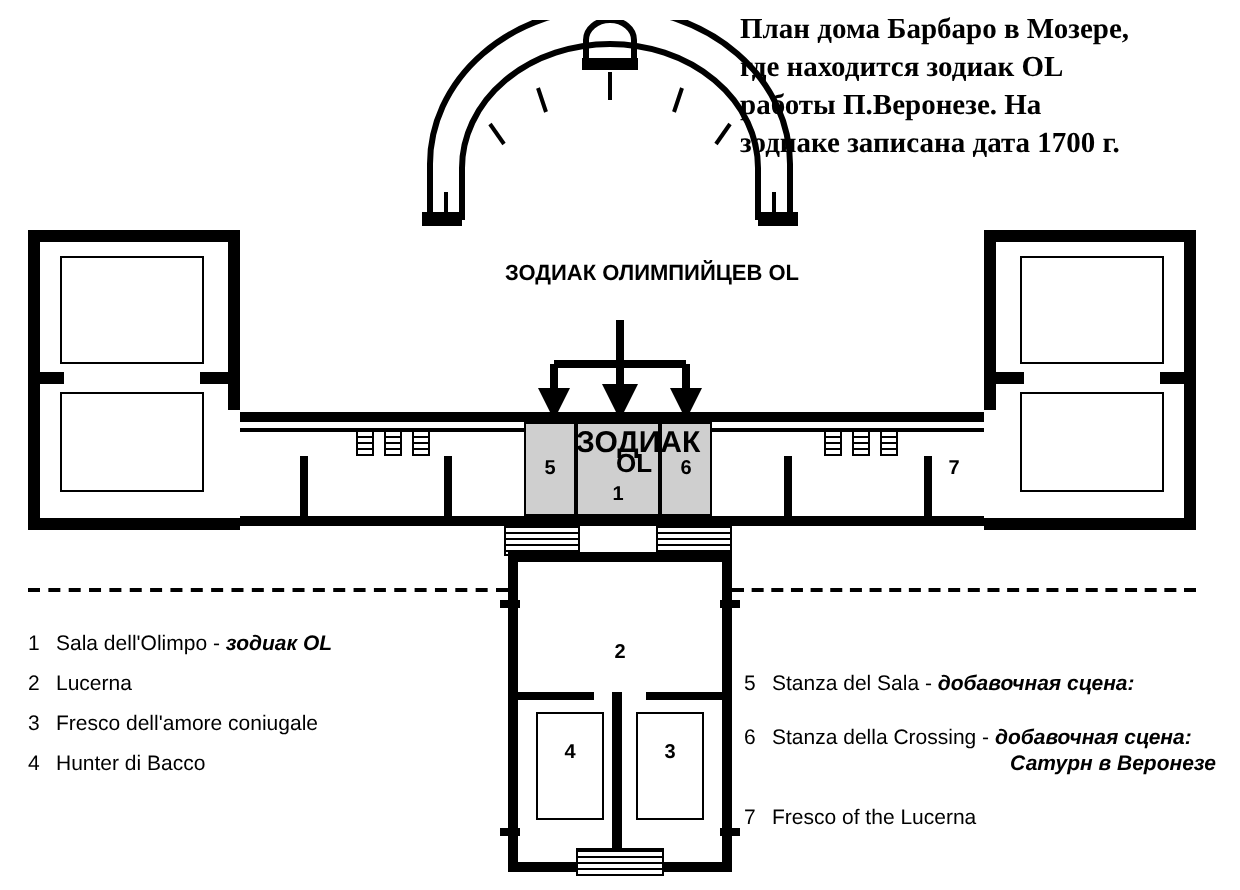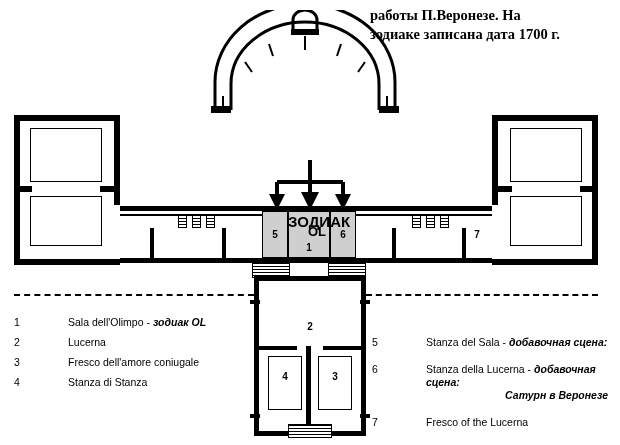--- a/index.html
+++ b/index.html
@@ -97,21 +97,21 @@
     display: flex;
     align-items: flex-start;
     margin-bottom: 7px;
     line-height: 13px;
   }
   .legend-num {
     width: 14px;
     flex: 0 0 14px;
     text-align: left;
   }
-  .legend-text { flex: 1; margin-left: 40px; }
+  .legend-text { flex: 1; }
   .it { font-style: italic; font-weight: bold; }
   .it2 { font-style: italic; font-weight: bold; }
   #legend-left { left: 14px; top: 316px; width: 220px; }
   #legend-right { left: 372px; top: 336px; width: 240px; }
   .legend-sub {
     display: block;
     text-align: right;
     font-style: italic;
     font-weight: bold;
     padding-right: 4px;
@@ -130,20 +130,22 @@
     text-align: center;
     color: #000;
   }
 </style>
 </head>
 <body>
 
 <div id="root">
 
   <div id="title-block" class="abs">
+    <div>План дома Барбаро в Мозере,</div>
+    <div>где находится зодиак OL</div>
     <div>работы П.Веронезе. На</div>
     <div>зодиаке записана дата 1700 г.</div>
   </div>
 
   <svg class="abs" style="left:205px; top:10px;" width="200" height="105">
 
     <path d="M10,100 L10,72 A90,78 0 0,1 190,72 L190,100" fill="none" stroke="#000" stroke-width="3"></path>
 
     <path d="M26,100 L26,74 A74,62 0 0,1 174,74 L174,100" fill="none" stroke="#000" stroke-width="3"></path>
 
@@ -156,20 +158,21 @@
     <line x1="100" y1="26" x2="100" y2="40" stroke="#000" stroke-width="2"></line>
     <line x1="136" y1="34" x2="132" y2="46" stroke="#000" stroke-width="2"></line>
     <line x1="160" y1="52" x2="153" y2="62" stroke="#000" stroke-width="2"></line>
     <line x1="182" y1="86" x2="182" y2="100" stroke="#000" stroke-width="2"></line>
 
     <rect x="6" y="96" width="20" height="7" fill="#000"></rect>
     <rect x="174" y="96" width="20" height="7" fill="#000"></rect>
   </svg>
 
   <div id="zodiac-caption" class="abs">
+    <div>ЗОДИАК ОЛИМПИЙЦЕВ OL</div>
   </div>
 
   <svg class="abs" style="left:255px; top:160px;" width="110" height="55">
 
     <line x1="55" y1="0" x2="55" y2="22" stroke="#000" stroke-width="4"></line>
 
     <line x1="22" y1="22" x2="88" y2="22" stroke="#000" stroke-width="4"></line>
 
     <line x1="22" y1="22" x2="22" y2="36" stroke="#000" stroke-width="4"></line>
     <polygon points="14,34 30,34 22,50" fill="#000"></polygon>
@@ -267,32 +270,32 @@
     <div class="legend-row">
       <span class="legend-num">2</span>
       <span class="legend-text">Lucerna</span>
     </div>
     <div class="legend-row">
       <span class="legend-num">3</span>
       <span class="legend-text">Fresco dell'amore coniugale</span>
     </div>
     <div class="legend-row">
       <span class="legend-num">4</span>
-      <span class="legend-text">Stanza di Stanza</span>
+      <span class="legend-text">Hunter di Bacco</span>
     </div>
   </div>
 
   <div id="legend-right" class="abs legend">
     <div class="legend-row" style="margin-bottom:14px;">
       <span class="legend-num">5</span>
       <span class="legend-text"><span>Stanza del Sala - </span><span class="it2">добавочная сцена:</span></span>
     </div>
     <div class="legend-row" style="margin-bottom:14px;">
       <span class="legend-num">6</span>
-      <span class="legend-text"><span>Stanza della Lucerna - </span><span class="it2">добавочная сцена:</span><span class="legend-sub">Сатурн  в Веронезе</span></span>
+      <span class="legend-text"><span>Stanza della Crossing - </span><span class="it2">добавочная сцена:</span><span class="legend-sub">Сатурн  в Веронезе</span></span>
     </div>
     <div class="legend-row">
       <span class="legend-num">7</span>
       <span class="legend-text">Fresco of the Lucerna</span>
     </div>
   </div>
 
 </div>
 
 </body></html>

